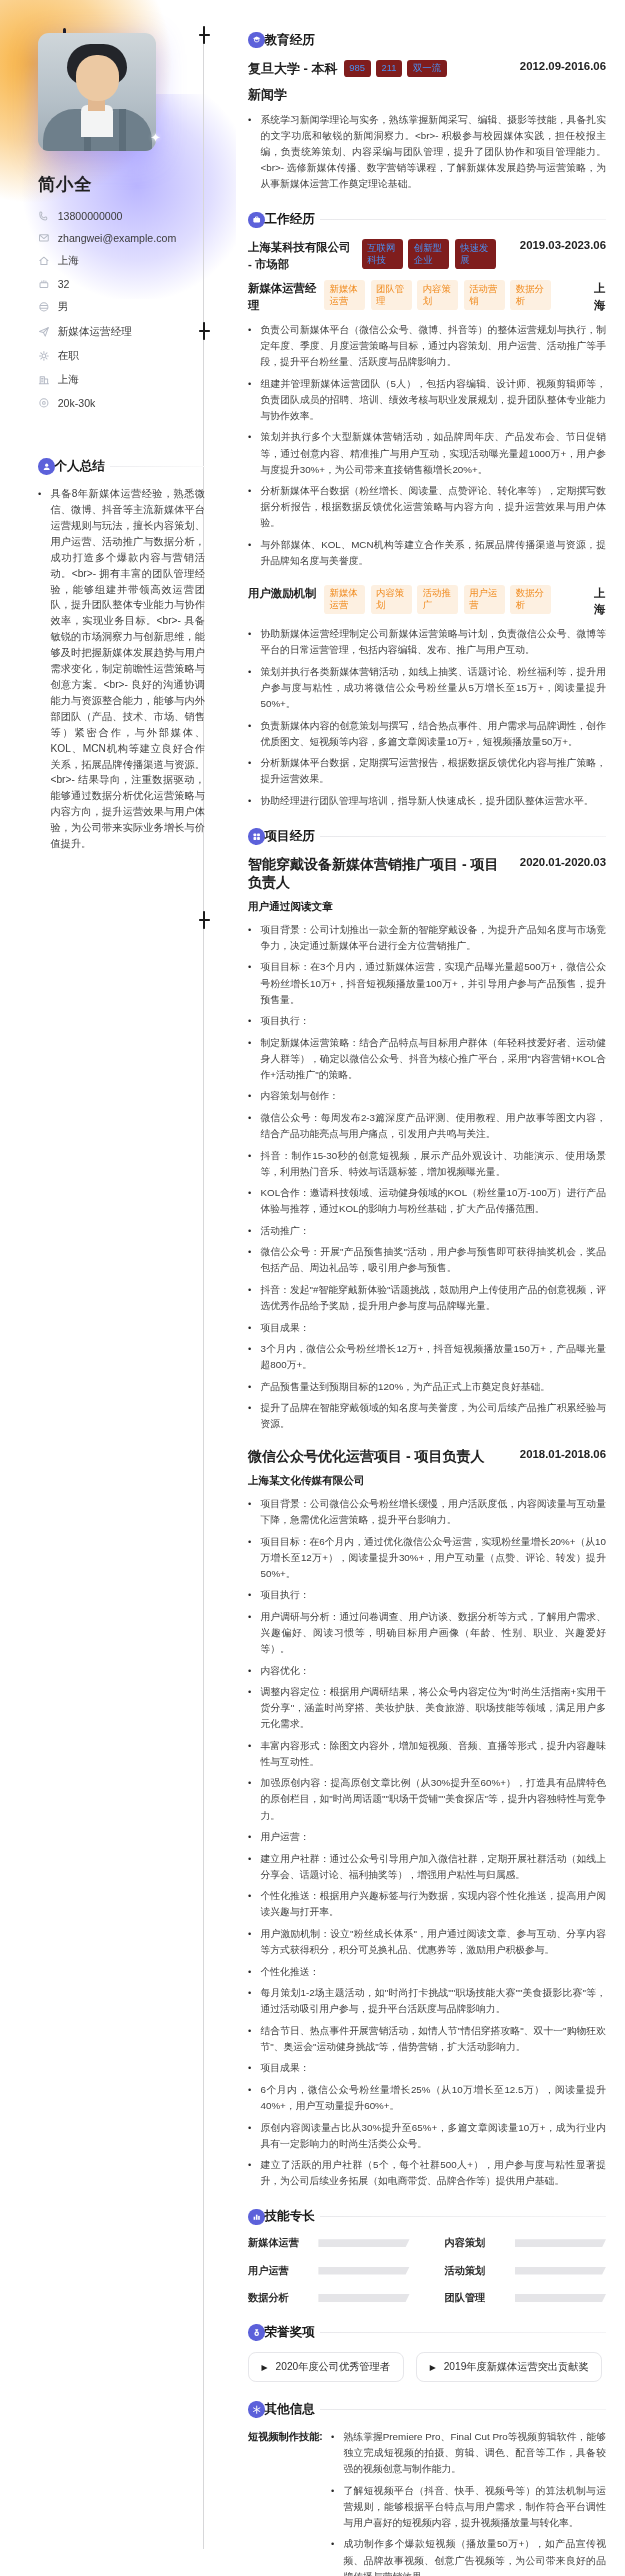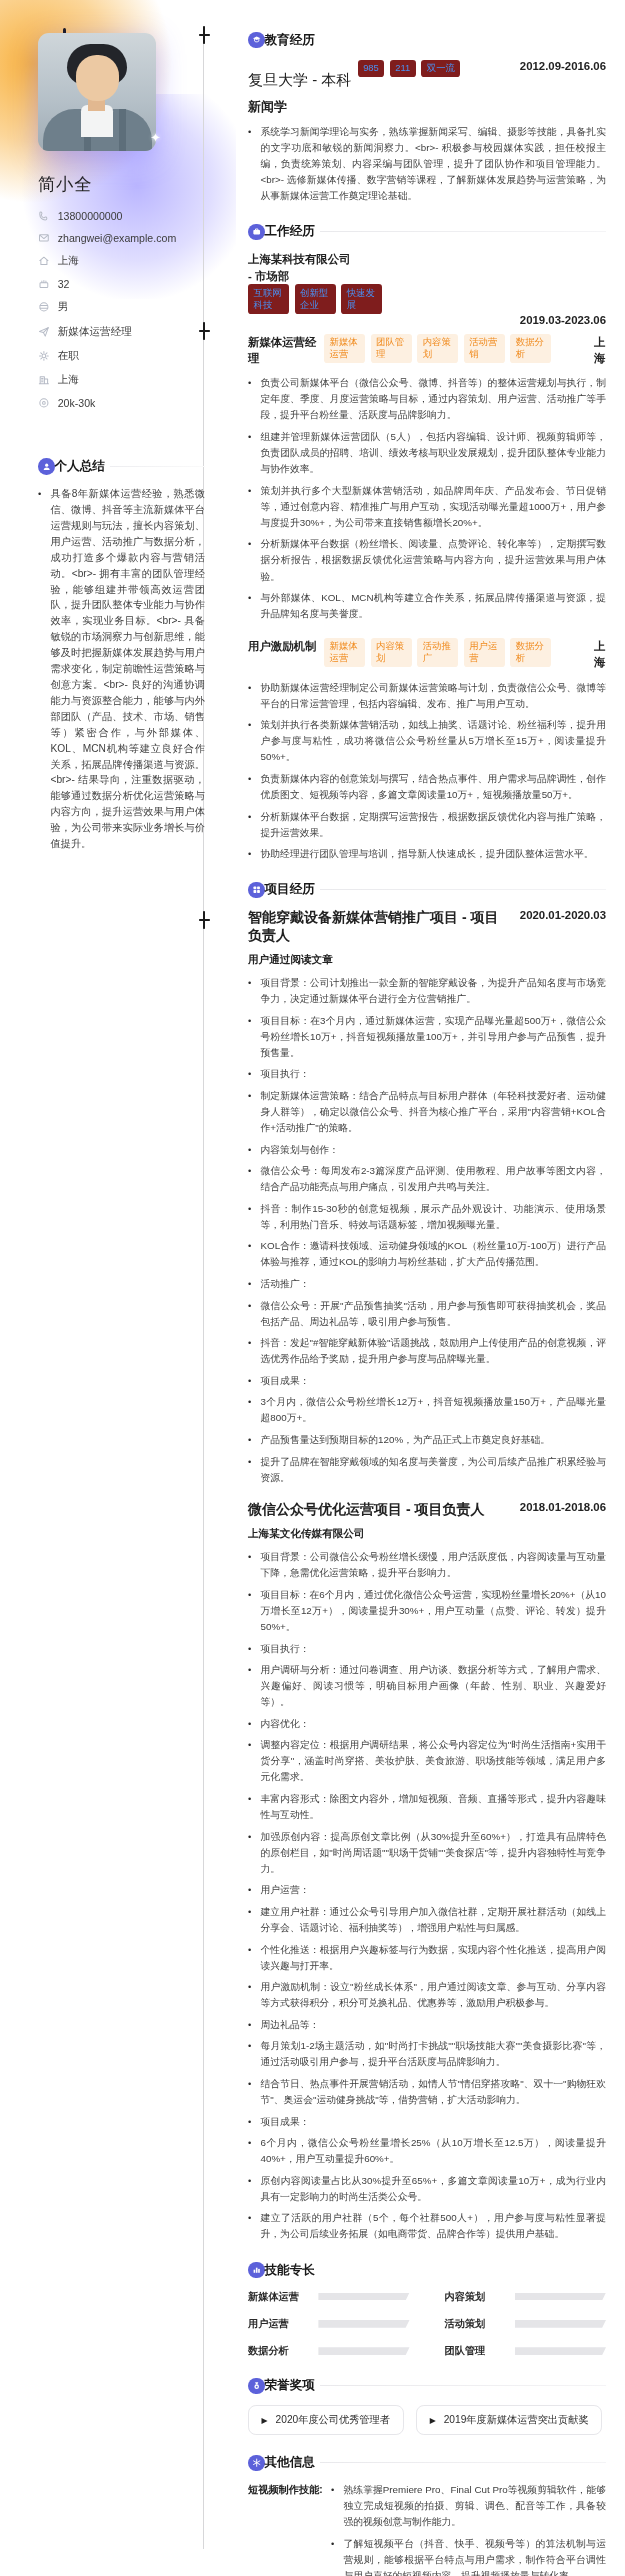--- a/index.html
+++ b/index.html
@@ -32,21 +32,21 @@
     background:linear-gradient(180deg,#cfd6da 0%,#b4bfc7 60%,#9fabb4 100%);
     box-shadow:0 7.9px 27.6px rgba(124,112,255,.45);}
   .photo .hair{position:absolute;left:29px;top:11px;width:60px;height:41px;border-radius:31.5px 31.5px 23.6px 23.6px;background:#23252a;}
   .photo .face{position:absolute;left:38px;top:22px;width:43px;height:46px;border-radius:20.5px;background:#ecc9a3;}
   .photo .neck{position:absolute;left:50px;top:65px;width:17.3px;height:12.6px;background:#e2b890;}
   .photo .shirt{position:absolute;left:43px;top:72px;width:31.5px;height:31.5px;background:#f3f4f4;border-radius:6.3px 6.3px 0 0;}
   .photo .jacket{position:absolute;left:4.7px;top:76px;width:109px;height:43px;background:#6e7f8b;border-radius:31.5px 31.5px 0 0;}
   .photo .jacket:before{content:"";position:absolute;left:41px;top:0;width:28px;height:43px;background:transparent;border-left:7.9px solid #5d6e7a;border-right:7.9px solid #5d6e7a;}
   .photo-sparkle{position:absolute;right:-4.7px;bottom:6.3px;color:#fff;font-size:12.6px;text-shadow:0 0 4.7px rgba(255,255,255,.9);}
 
-  .name{font-size:17.3px;font-weight:normal;color:#1f1f1f;margin:20.5px 0 14px 0;letter-spacing:0.8px;}
+  .name{font-size:17.3px;font-weight:bold;color:#1f1f1f;margin:20.5px 0 14px 0;letter-spacing:0.8px;}
 
   .contacts{list-style:none;margin:0;padding:0;}
   .contacts li{display:flex;align-items:center;gap:7.9px;margin-bottom:10.2px;font-size:10.6px;color:#3c3c3c;}
   .contacts .cicon{width:11.8px;height:11.8px;flex-shrink:0;display:inline-flex;}
   .contacts .cicon svg{width:11.8px;height:11.8px;}
 
   
   .sec-head{display:flex;align-items:center;margin-bottom:11px;}
   .sec-ico{width:16.5px;height:16.5px;border-radius:50%;background:#5c61da;display:inline-flex;align-items:center;justify-content:center;flex-shrink:0;}
   .sec-ico svg{width:9.4px;height:9.4px;}
@@ -57,30 +57,30 @@
   .side-summary .sec-line{background:linear-gradient(90deg,#ededf0,#fafafa);}
 
   
   .bullets{display:flex;flex-direction:column;gap:5.5px;}
   .bullet{display:flex;gap:5.5px;font-size:9.8px;line-height:1.64;color:#3f3f3f;text-align:justify;}
   .bullet .dot{flex-shrink:0;width:7px;color:#2a2a2a;font-size:9.4px;line-height:1.7;}
   .sidebar .bullet{font-size:10.2px;line-height:1.56;}
 
   
   .edu-row{display:flex;align-items:flex-start;gap:6.3px;margin-top:3.1px;}
-  .edu-school{font-size:15px;font-weight:normal;color:#222;white-space:nowrap;margin-top:11px;}
+  .edu-school{font-size:13px;font-weight:bold;color:#222;white-space:nowrap;}
   .tagset{display:flex;gap:5.5px;flex-wrap:nowrap;align-items:flex-start;}
   .tag-blue{background:#7f1d1d;color:#4a90f2;font-size:9.4px;line-height:1.3;padding:2.4px 5.5px;border-radius:3.1px;}
   .tag-orange{background:#fdf0e1;color:#f08a1d;font-size:9.4px;line-height:1.3;padding:2.4px 5.5px;border-radius:3.1px;}
   .wrapTag{max-width:3.2em;}
   .date{margin-left:auto;font-size:11.4px;font-weight:bold;color:#222;white-space:nowrap;padding-left:6.3px;text-align:center;}
   .edu-major{font-size:13px;font-weight:bold;color:#222;margin:8.7px 0 7.9px 0;}
 
   .job{margin-top:4.7px;margin-bottom:15.7px;}
-  .job-head{display:flex;align-items:flex-start;flex-direction:column;}
+  .job-head{display:flex;align-items:flex-start;}
   .job-company{width:109px;flex-shrink:0;font-size:11.4px;font-weight:bold;color:#222;line-height:1.45;padding-right:4.7px;}
   .role-row{display:flex;align-items:flex-start;margin-top:7.9px;}
   .role-title{width:76px;flex-shrink:0;font-size:11.4px;font-weight:bold;color:#222;line-height:1.45;}
   .role-loc{margin-left:auto;width:12.6px;font-size:11.4px;font-weight:bold;color:#222;line-height:1.45;word-break:break-all;text-align:center;}
   .job .bullets{margin-top:8.7px;}
 
   .project{margin-bottom:15.7px;}
   .proj-head{display:flex;align-items:flex-start;}
   .proj-name{flex:1;font-size:14px;font-weight:bold;color:#222;padding-right:7.9px;}
   .proj-company{font-size:10.6px;font-weight:bold;color:#222;margin:7.9px 0;}
@@ -502,21 +502,21 @@
                 <div class="bullet">
                   <span class="dot">•</span>
                   <span>个性化推送：根据用户兴趣标签与行为数据，实现内容个性化推送，提高用户阅读兴趣与打开率。</span>
                 </div>
                 <div class="bullet">
                   <span class="dot">•</span>
                   <span>用户激励机制：设立"粉丝成长体系"，用户通过阅读文章、参与互动、分享内容等方式获得积分，积分可兑换礼品、优惠券等，激励用户积极参与。</span>
                 </div>
                 <div class="bullet">
                   <span class="dot">•</span>
-                  <span>周边礼品等：</span>
+                  <span>个性化推送：</span>
                 </div>
                 <div class="bullet">
                   <span class="dot">•</span>
                   <span>每月策划1-2场主题活动，如"时尚打卡挑战""职场技能大赛""美食摄影比赛"等，通过活动吸引用户参与，提升平台活跃度与品牌影响力。</span>
                 </div>
                 <div class="bullet">
                   <span class="dot">•</span>
                   <span>结合节日、热点事件开展营销活动，如情人节"情侣穿搭攻略"、双十一"购物狂欢节"、奥运会"运动健身挑战"等，借势营销，扩大活动影响力。</span>
                 </div>
                 <div class="bullet">

